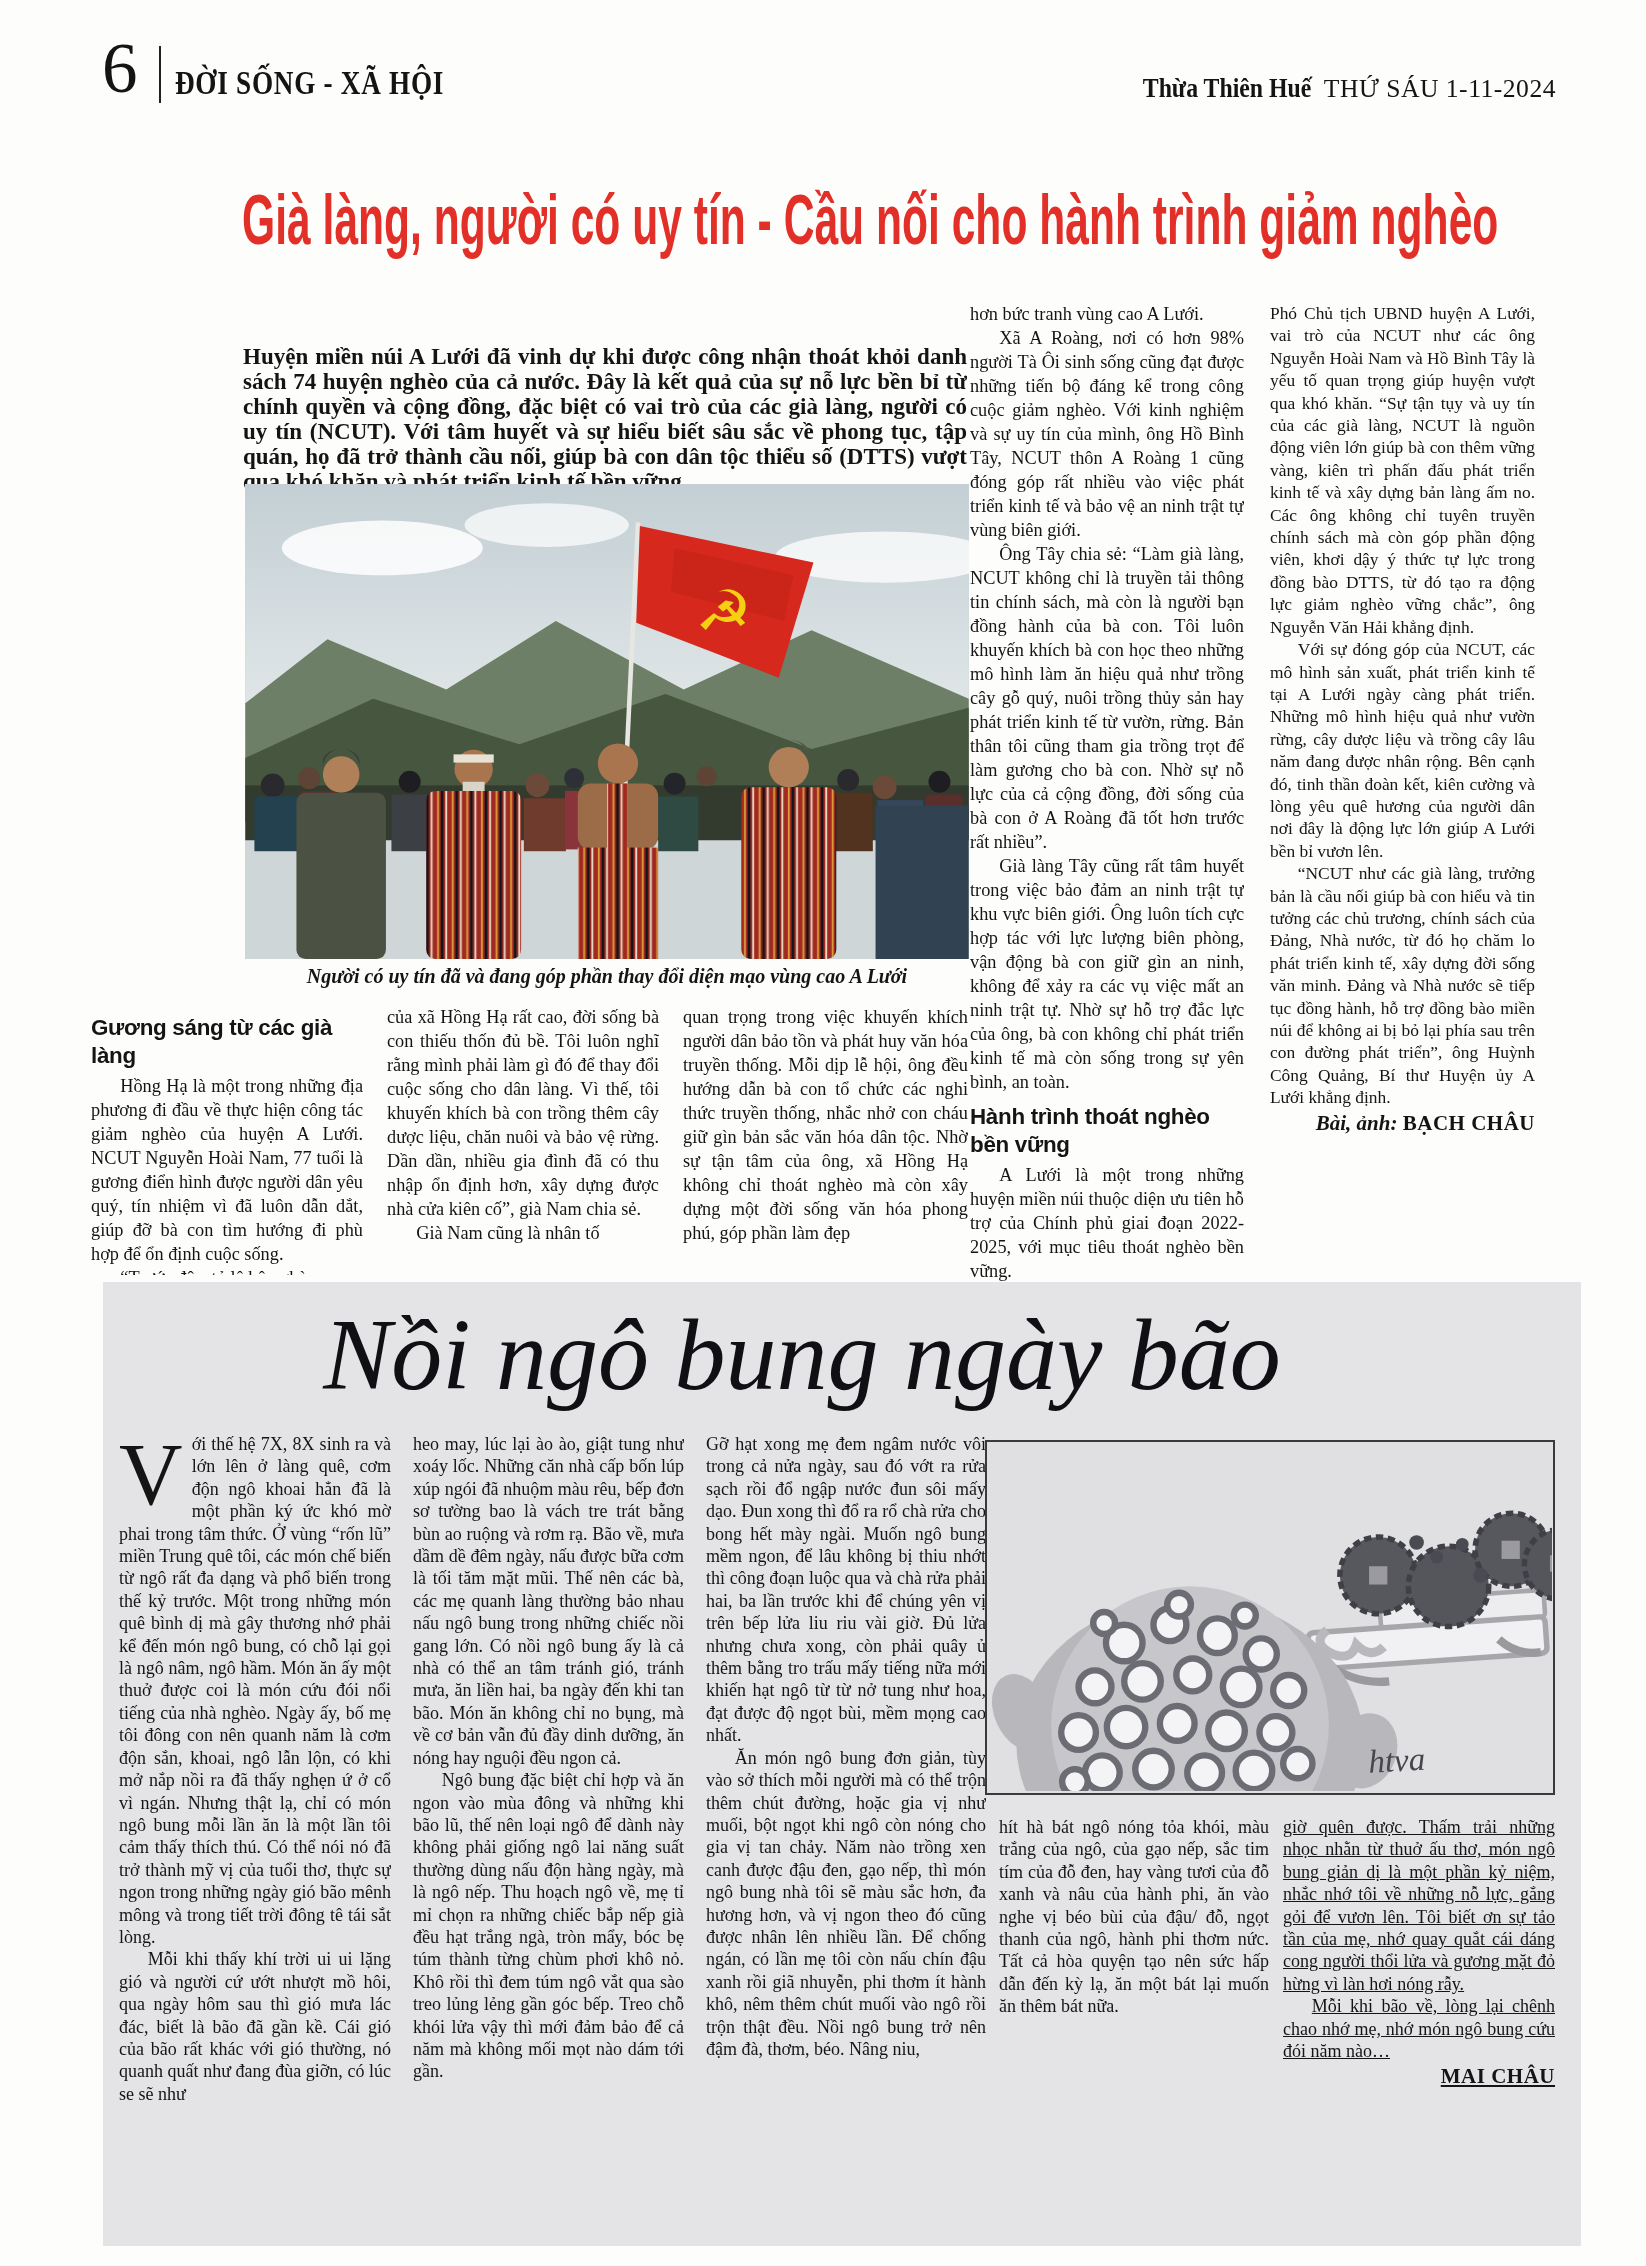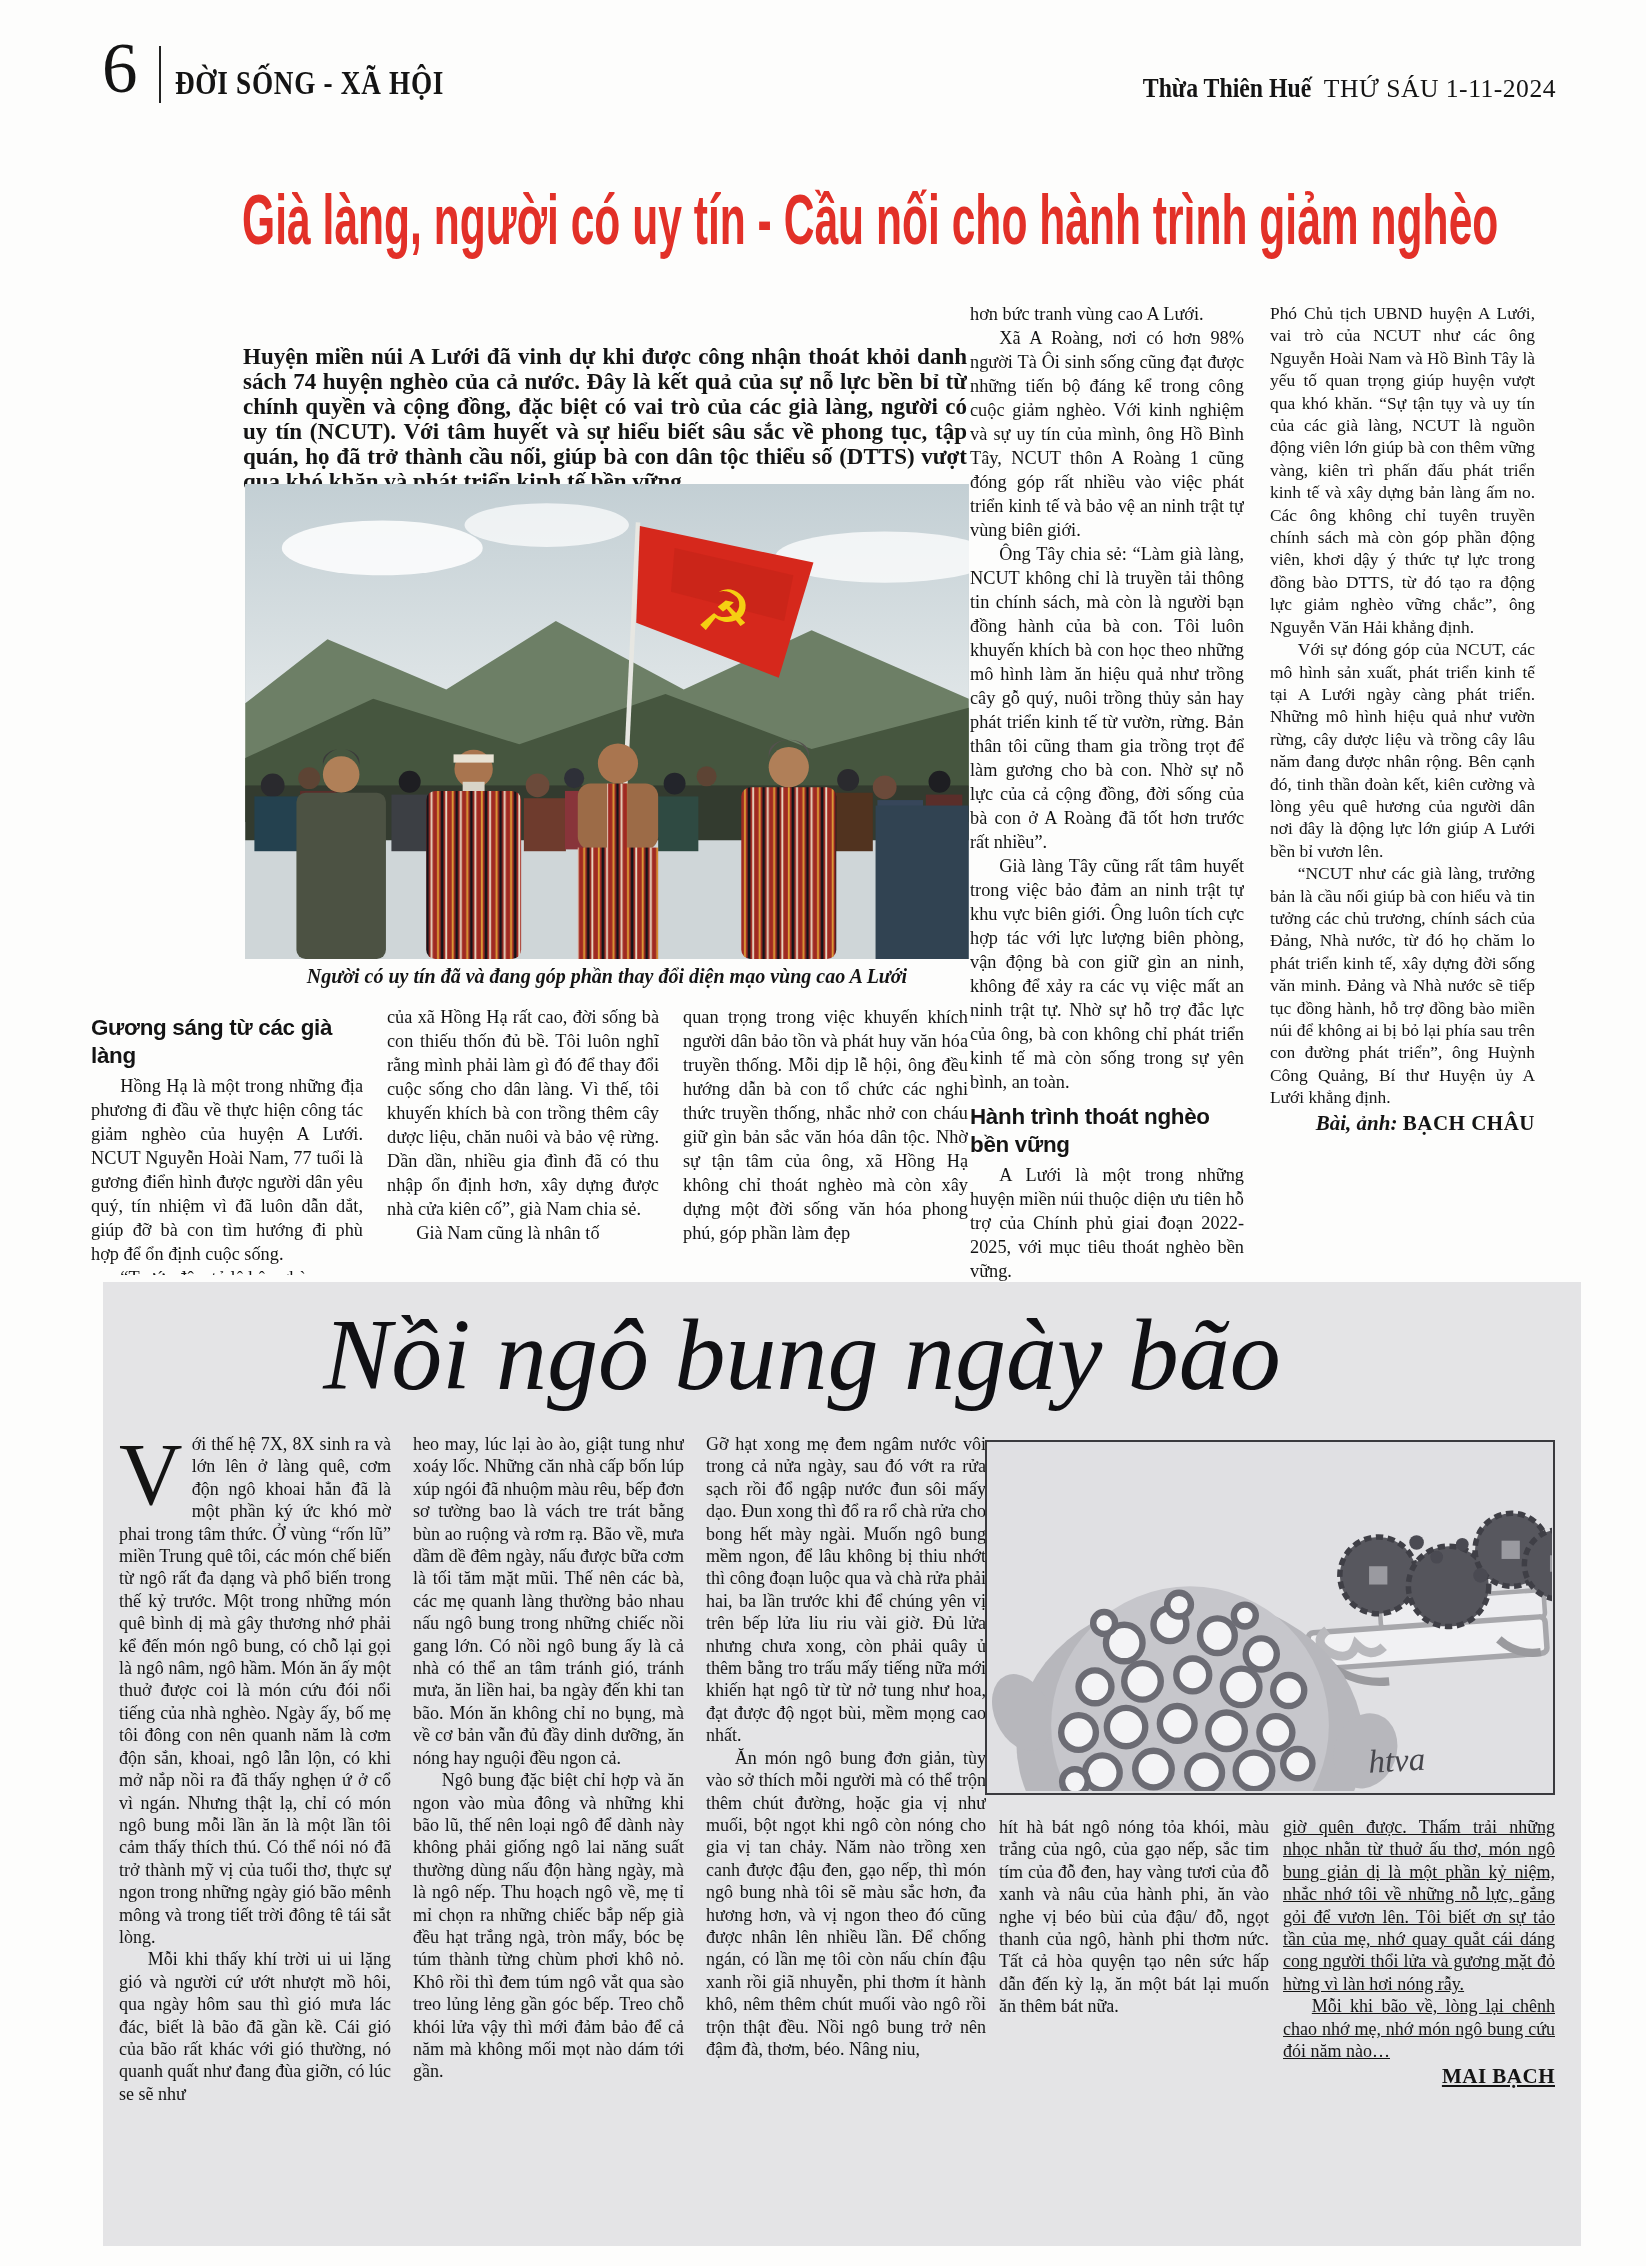--- a/index.html
+++ b/index.html
@@ -191,21 +191,21 @@
   <div class="col a2col a2c3">
       <div class="para first">Gỡ hạt xong mẹ đem ngâm nước vôi trong cả nửa ngày, sau đó vớt ra rửa sạch rồi đổ ngập nước đun sôi mấy dạo. Đun xong thì đổ ra rổ chà rửa cho bong hết mày ngài. Muốn ngô bung mềm ngon, để lâu không bị thiu nhớt thì công đoạn luộc qua và chà rửa phải hai, ba lần trước khi để chúng yên vị trên bếp lửa liu riu vài giờ. Đủ lửa nhưng chưa xong, còn phải quây ủ thêm bằng tro trấu mấy tiếng nữa mới khiến hạt ngô từ từ nở tung như hoa, đạt được độ ngọt bùi, mềm mọng cao nhất.</div>
       <div class="para">Ăn món ngô bung đơn giản, tùy vào sở thích mỗi người mà có thể trộn thêm chút đường, hoặc gia vị như muối, bột ngọt khi ngô còn nóng cho gia vị tan chảy. Năm nào trồng xen canh được đậu đen, gạo nếp, thì món ngô bung nhà tôi sẽ màu sắc hơn, đa hương hơn, và vị ngon theo đó cũng được nhân lên nhiều lần. Để chống ngán, có lần mẹ tôi còn nấu chín đậu xanh rồi giã nhuyễn, phi thơm ít hành khô, nêm thêm chút muối vào ngô rồi trộn thật đều. Nồi ngô bung trở nên đậm đà, thơm, béo. Nâng niu,</div>
     </div>
   <div class="col a2col a2c4">
       <div class="para first">hít hà bát ngô nóng tỏa khói, màu trắng của ngô, của gạo nếp, sắc tim tím của đỗ đen, hay vàng tươi của đỗ xanh và nâu của hành phi, ăn vào nghe vị béo bùi của đậu/ đỗ, ngọt thanh của ngô, hành phi thơm nức. Tất cả hòa quyện tạo nên sức hấp dẫn đến kỳ lạ, ăn một bát lại muốn ăn thêm bát nữa.</div>
     </div>
   <div class="col a2col a2c5">
       <div class="para first">giờ quên được. Thấm trải những nhọc nhằn từ thuở ấu thơ, món ngô bung giản dị là một phần kỷ niệm, nhắc nhớ tôi về những nỗ lực, gắng gỏi để vươn lên. Tôi biết ơn sự tảo tần của mẹ, nhớ quay quắt cái dáng cong người thổi lửa và gương mặt đỏ hừng vì làn hơi nóng rẫy.</div>
       <div class="para">Mỗi khi bão về, lòng lại chênh chao nhớ mẹ, nhớ món ngô bung cứu đói năm nào…</div>
-      <div class="byline"><span class="byl-prefix"></span><span class="byl-name">MAI BẠCH</span></div>
+      <div class="byline"><span class="byl-prefix"></span><span class="byl-name">MAI CHÂU</span></div>
     </div>
 
   <div class="illus-box">
     <svg width="565" height="349" viewBox="0 0 618 382">
 
       <g>
         <rect x="430" y="168" width="180" height="30" rx="5" fill="#ededf0" stroke="#a7a7ab" stroke-width="5" transform="rotate(-4 520 183)"></rect>
         <rect x="352" y="200" width="260" height="40" rx="6" fill="#f1f1f3" stroke="#a7a7ab" stroke-width="6" transform="rotate(-4 482 220)"></rect>
         <path d="M370 240 q30 26 70 22" stroke="#9a9a9e" stroke-width="9" fill="none"></path>
         <path d="M560 216 q20 18 46 14" stroke="#9a9a9e" stroke-width="9" fill="none"></path>

